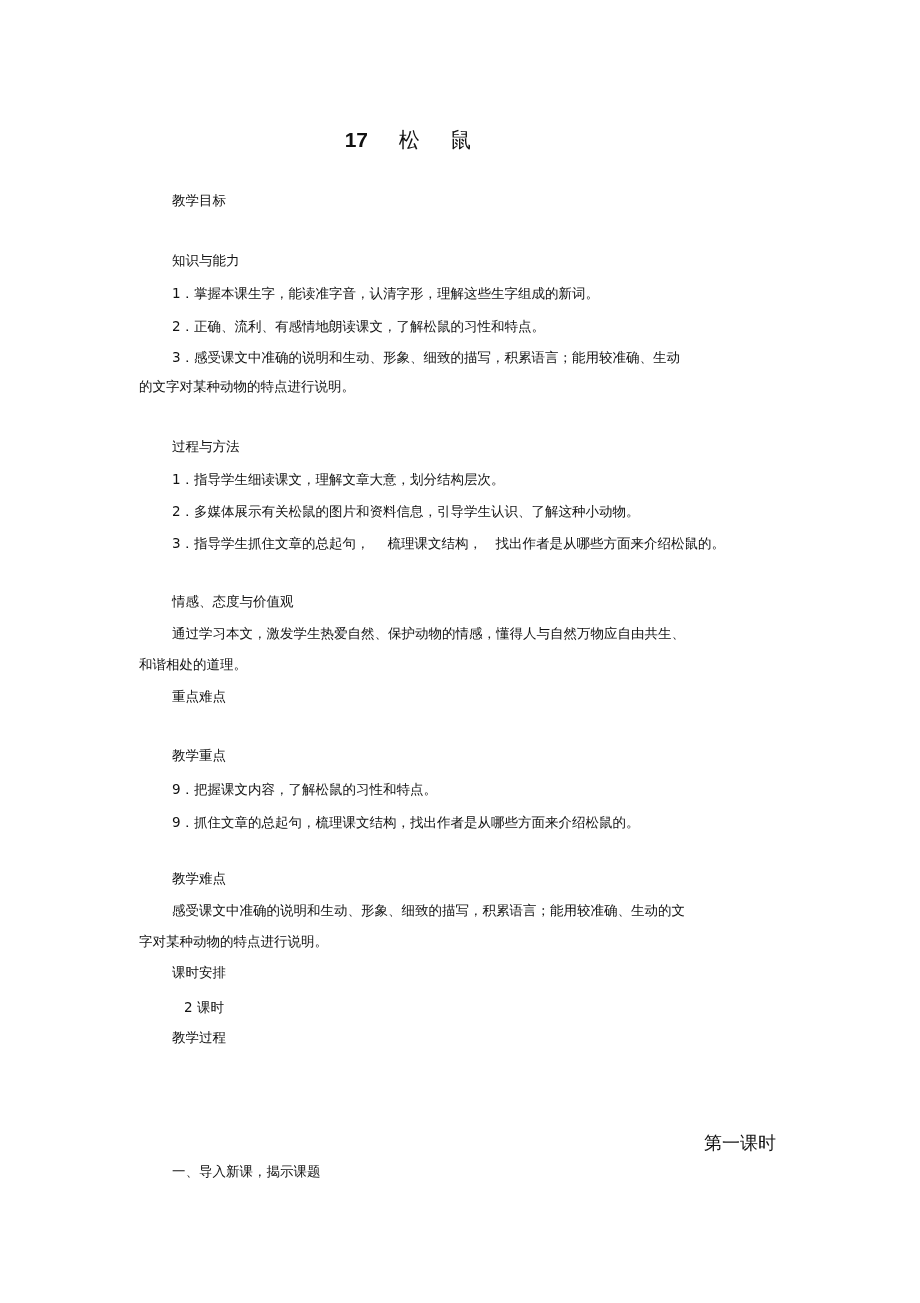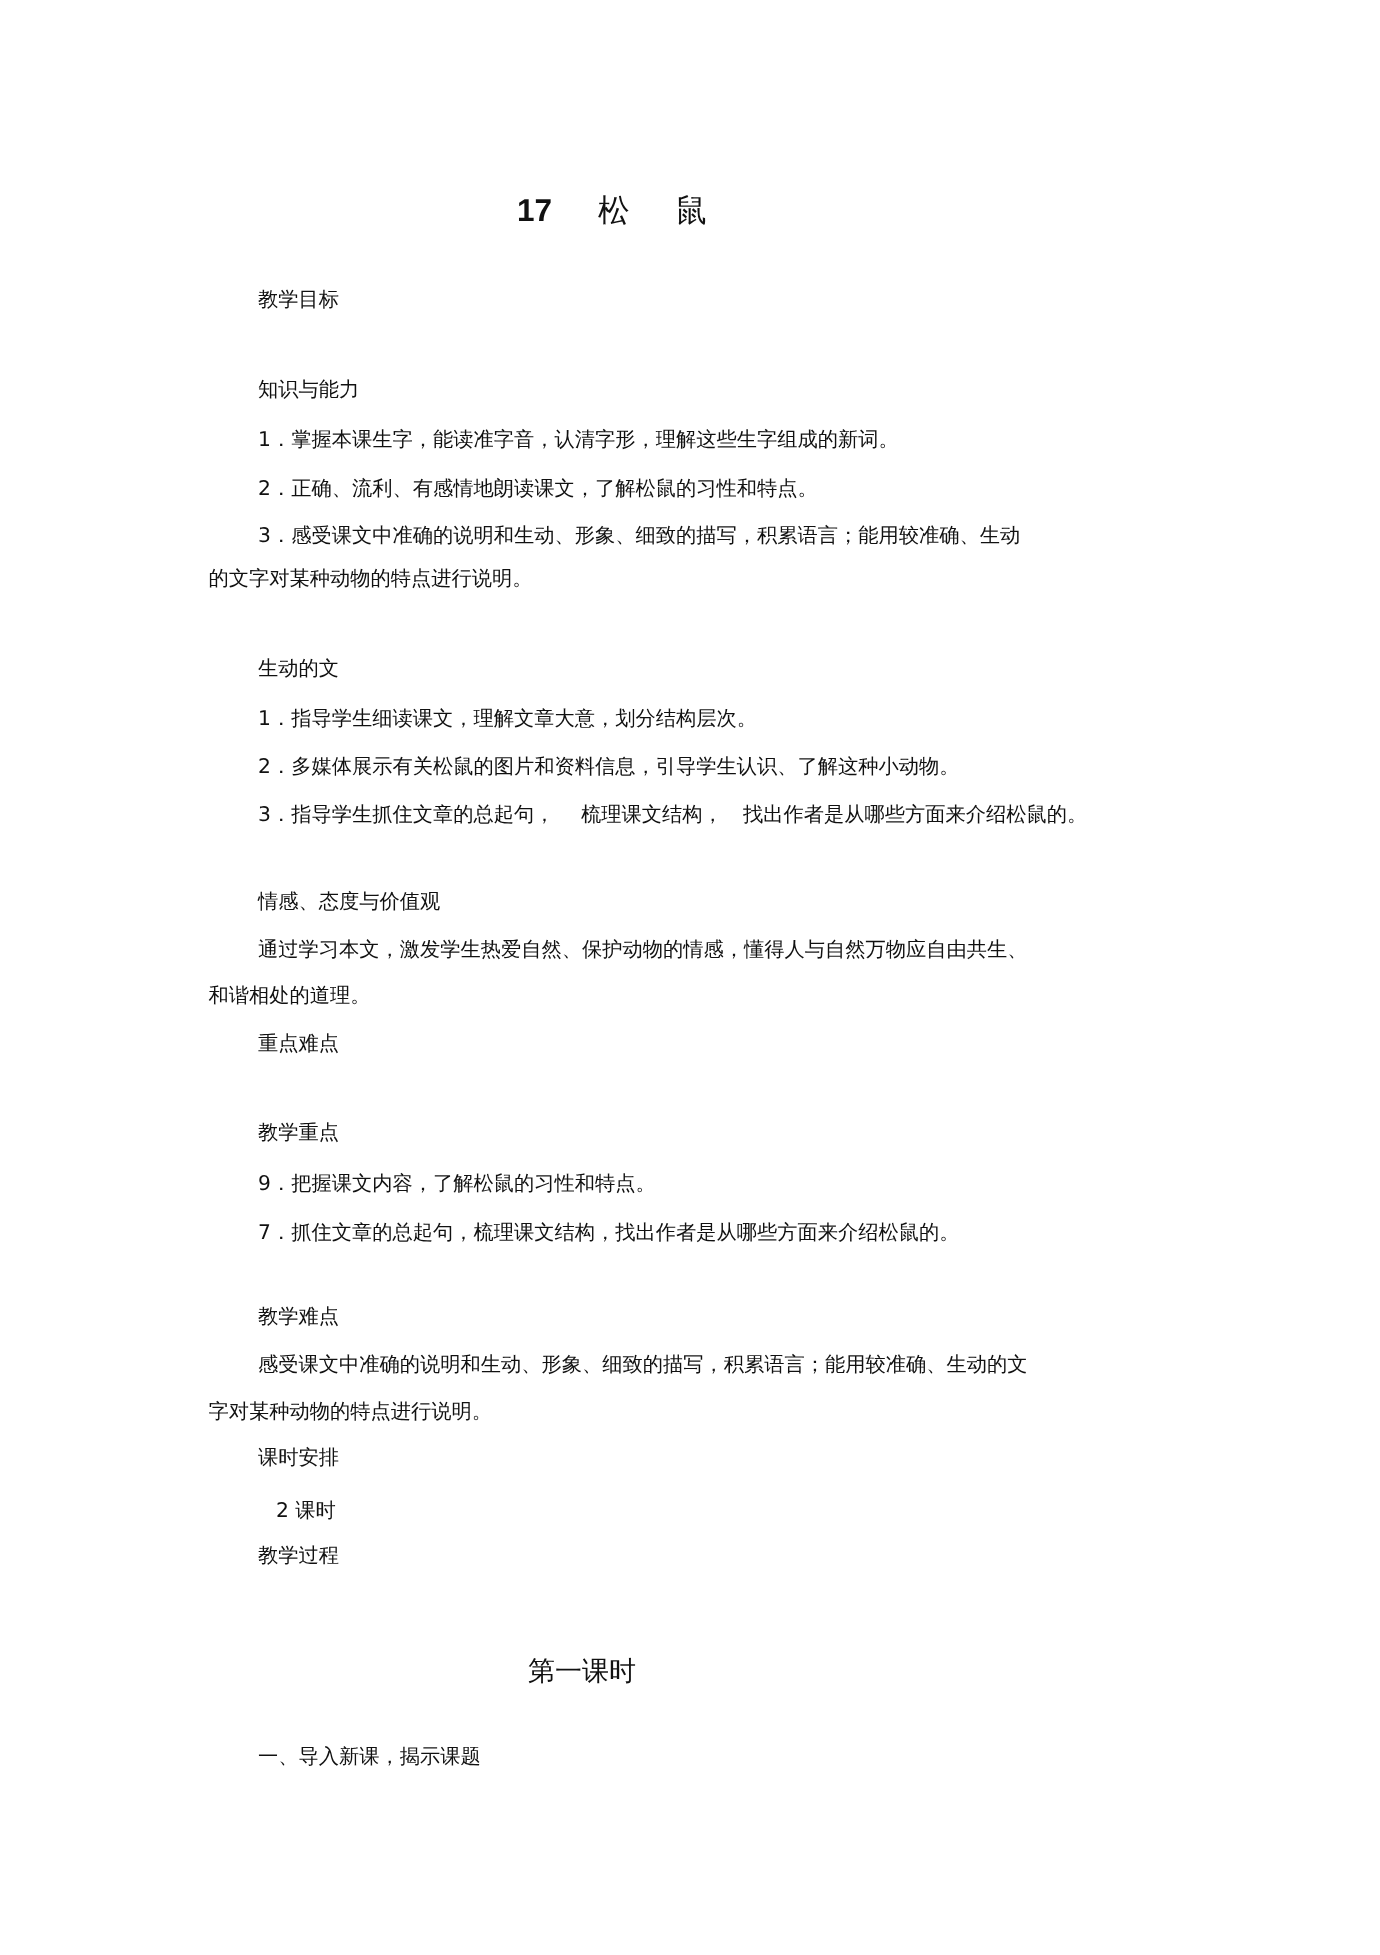--- a/index.html
+++ b/index.html
@@ -14,52 +14,52 @@
   }
   .ind { left: 172px; }
   .cont { left: 139px; }
   .title {
     position: absolute; left: 0; width: 816px; text-align: center;
     top: 127px; font-size: 21px; line-height: 26px;
   }
   .title .num { font-weight: bold; font-family: "Liberation Sans", sans-serif; }
   .title .ch { display: inline-block; margin-left: 24px; }
   .subtitle {
-    position: absolute; left: 0; width: 776px; text-align: center;
-    top: 1104px; font-size: 18px; line-height: 22px;
+    position: absolute; left: 0; width: 776px; text-align: right;
+    top: 1132px; font-size: 18px; line-height: 22px;
   }
 </style>
 </head>
 <body>
 
 <div>
   <div class="title">
     <span class="num">17</span>
     <span class="ch">松</span>
     <span class="ch">鼠</span>
   </div>
 
   <div id="blocks">
       <div class="line ind" style="top: 191px;">教学目标</div>
       <div class="line ind" style="top: 251px;">知识与能力</div>
       <div class="line ind" style="top: 284px;">1．掌握本课生字，能读准字音，认清字形，理解这些生字组成的新词。</div>
       <div class="line ind" style="top: 317px;">2．正确、流利、有感情地朗读课文，了解松鼠的习性和特点。</div>
       <div class="line ind" style="top: 348px;">3．感受课文中准确的说明和生动、形象、细致的描写，积累语言；能用较准确、生动</div>
       <div class="line cont" style="top: 377px;">的文字对某种动物的特点进行说明。</div>
-      <div class="line ind" style="top: 437px;">生动的文</div>
+      <div class="line ind" style="top: 437px;">过程与方法</div>
       <div class="line ind" style="top: 470px;">1．指导学生细读课文，理解文章大意，划分结构层次。</div>
       <div class="line ind" style="top: 502px;">2．多媒体展示有关松鼠的图片和资料信息，引导学生认识、了解这种小动物。</div>
       <div class="line ind" style="top: 534px;">3．指导学生抓住文章的总起句，　 梳理课文结构，　找出作者是从哪些方面来介绍松鼠的。</div>
       <div class="line ind" style="top: 592px;">情感、态度与价值观</div>
       <div class="line ind" style="top: 624px;">通过学习本文，激发学生热爱自然、保护动物的情感，懂得人与自然万物应自由共生、</div>
       <div class="line cont" style="top: 655px;">和谐相处的道理。</div>
       <div class="line ind" style="top: 687px;">重点难点</div>
       <div class="line ind" style="top: 746px;">教学重点</div>
       <div class="line ind" style="top: 780px;">9．把握课文内容，了解松鼠的习性和特点。</div>
-      <div class="line ind" style="top: 813px;">7．抓住文章的总起句，梳理课文结构，找出作者是从哪些方面来介绍松鼠的。</div>
+      <div class="line ind" style="top: 813px;">9．抓住文章的总起句，梳理课文结构，找出作者是从哪些方面来介绍松鼠的。</div>
       <div class="line ind" style="top: 869px;">教学难点</div>
       <div class="line ind" style="top: 901px;">感受课文中准确的说明和生动、形象、细致的描写，积累语言；能用较准确、生动的文</div>
       <div class="line cont" style="top: 932px;">字对某种动物的特点进行说明。</div>
       <div class="line ind" style="top: 963px;">课时安排</div>
       <div class="line ind" style="top: 998px; margin-left: 12px;">2 课时</div>
       <div class="line ind" style="top: 1028px;">教学过程</div>
       <div class="line ind" style="top: 1162px;">一、导入新课，揭示课题</div>
     </div>
 
   <div class="subtitle">第一课时</div>

